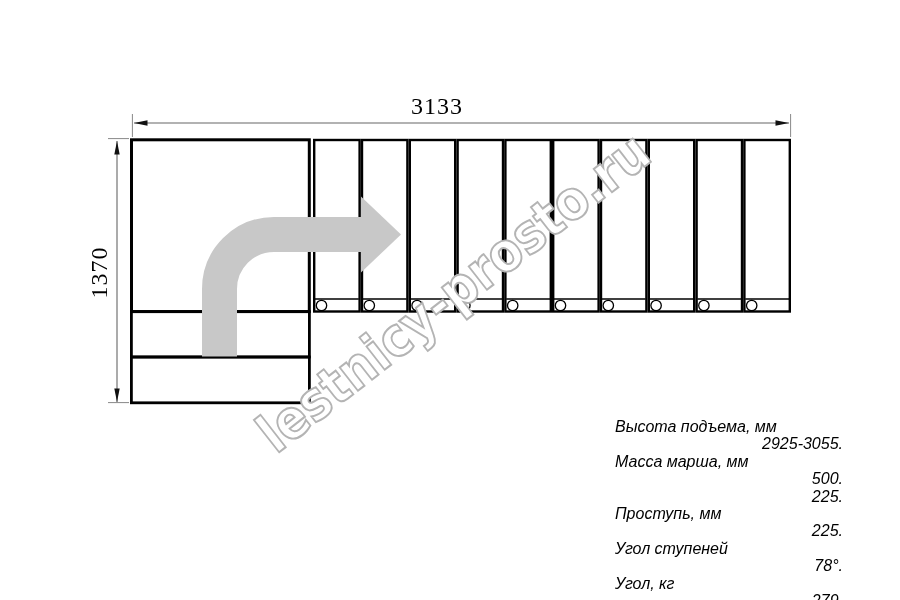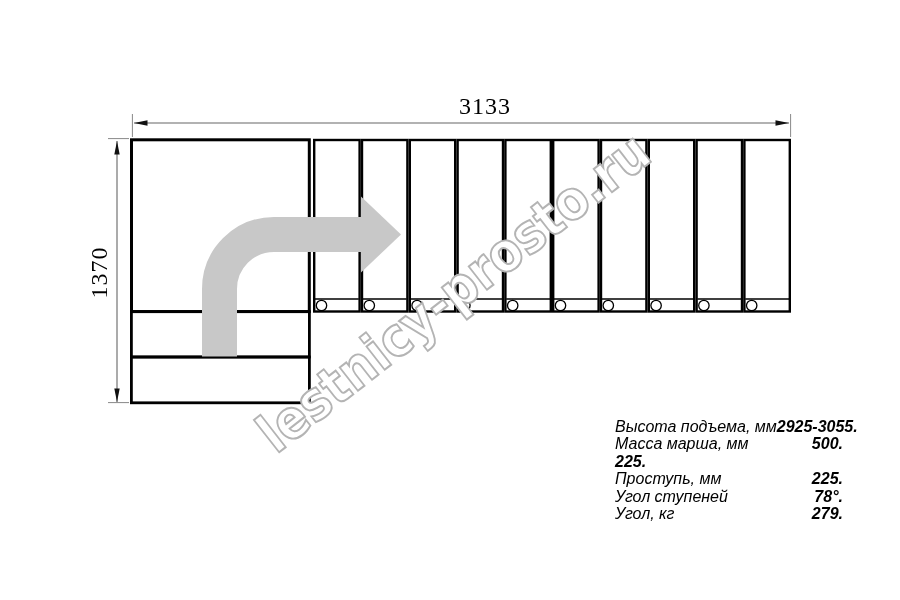--- a/index.html
+++ b/index.html
@@ -6,29 +6,30 @@
   .canvas{
     position:relative;width:900px;height:600px;background:#ffffff;
     overflow:hidden;font-family:"Liberation Sans",sans-serif;
   }
   .canvas svg{position:absolute;left:0;top:0;}
   .dim-label{
     position:absolute;color:#000;
     font-family:"Liberation Serif",serif;
     font-size:24px;letter-spacing:1px;white-space:nowrap;
   }
-  .dim-width{left:411px;top:93px;width:100px;text-align:right;}
+  .dim-width{left:411px;top:93px;width:100px;text-align:left;}
   .dim-height{left:49px;top:259px;width:100px;text-align:center;transform:rotate(-90deg);}
   .specs{position:absolute;left:615px;top:418px;width:228px;}
   .spec-row{
     display:flex;justify-content:space-between;
     font-style:italic;font-size:16px;line-height:17.4px;color:#000;
     white-space:nowrap;
+    flex-direction:column;
   }
-  .spec-value{text-align:center;font-weight:bold;}
+  .spec-value{text-align:right;}
 </style>
 </head>
 <body>
 
 <div class="canvas">
 
   <svg width="900" height="600" viewBox="0 0 900 600">
 
     <line x1="132.4" y1="114" x2="132.4" y2="137" stroke="#888" stroke-width="1"></line>
     <line x1="790.6" y1="114" x2="790.6" y2="137" stroke="#888" stroke-width="1"></line>

